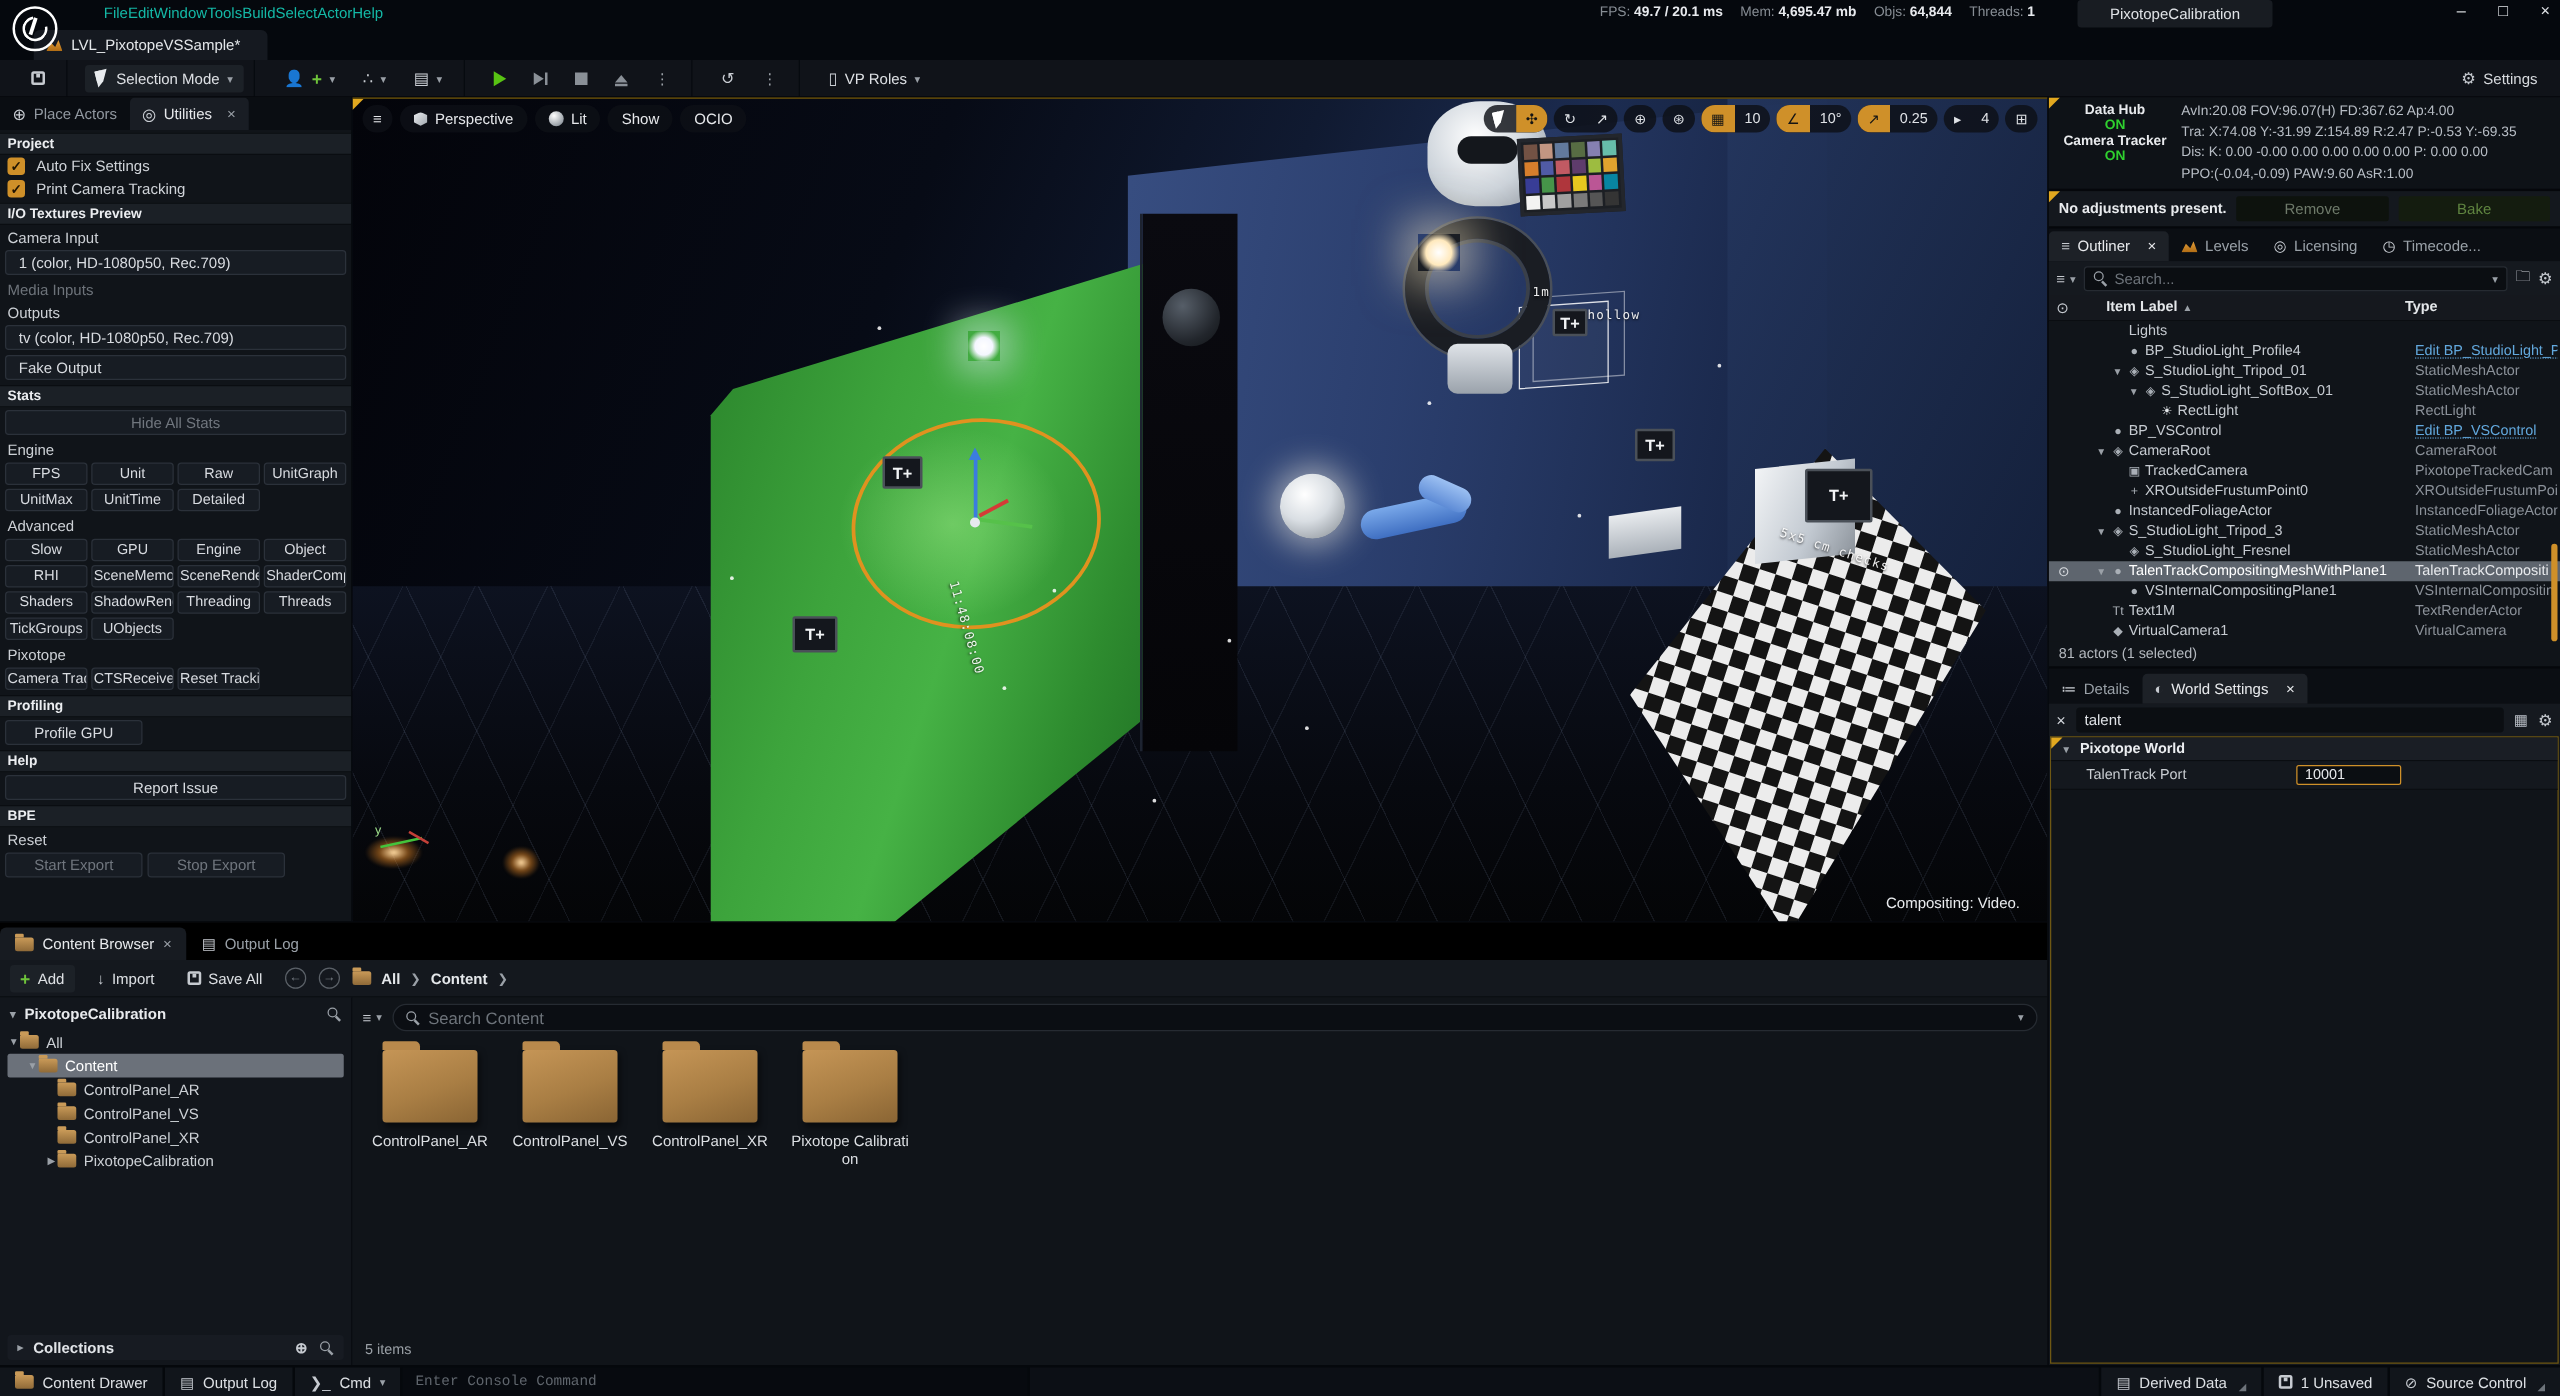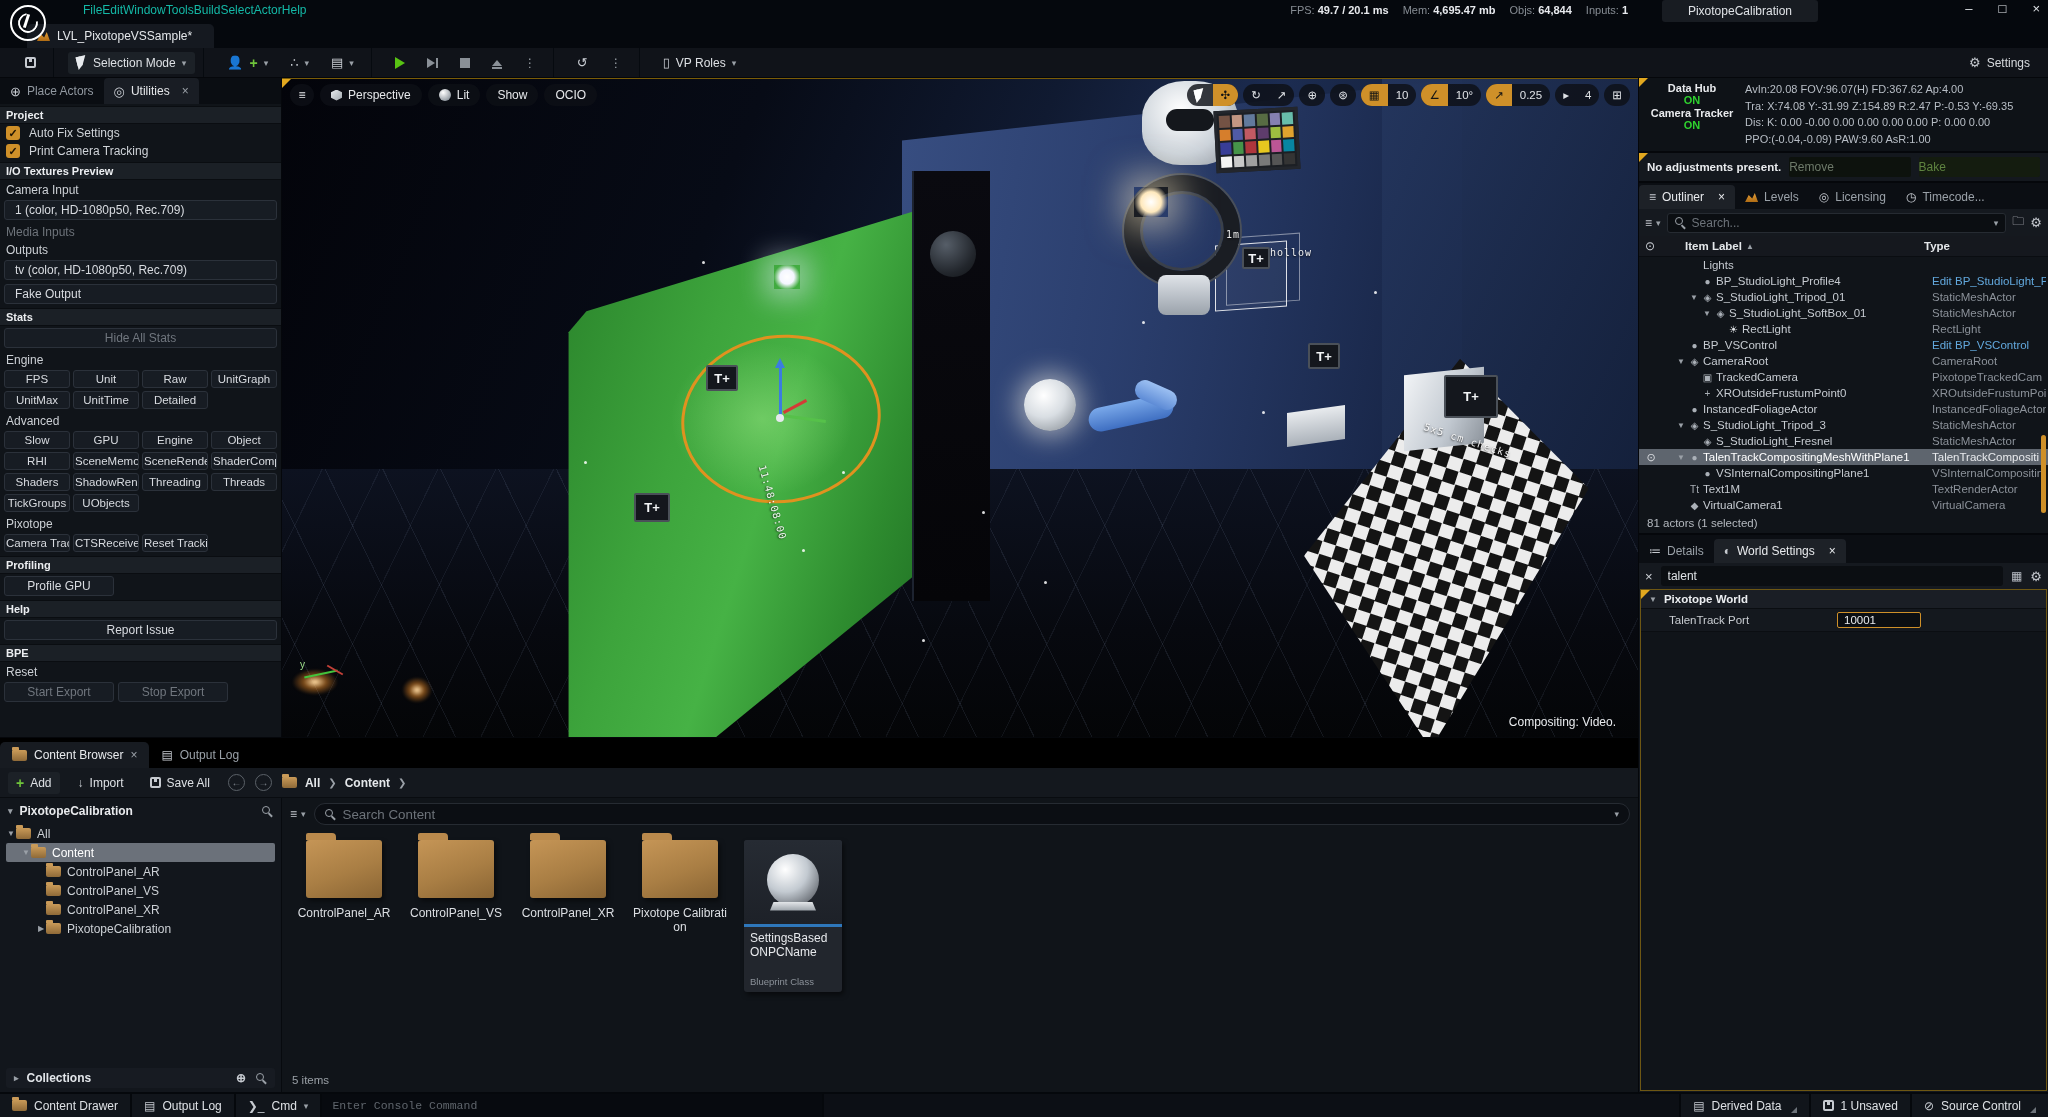--- a/index.html
+++ b/index.html
@@ -128,21 +128,21 @@
 
   
   .right{width:410px;background:#13171d;flex:none;display:flex;flex-direction:column;border-left:1px solid #05070b;overflow:hidden;position:relative}
   .tracker{display:flex;background:#0e1217;border-bottom:2px solid #05070b;padding:3px 0 4px;position:relative}
   .trk-left{width:106px;text-align:center;flex:none;padding-top:1px}
   .trk-left .tl{color:#e8eaed;font-size:11px;font-weight:bold}
   .trk-left .on{color:var(--on_green,#2fd12f);font-weight:bold;font-size:11px;line-height:13px}
   .trk-lines{flex:1;color:#b8bec6;font-size:11px;line-height:16.5px}
   .adjrow{display:flex;align-items:center;gap:8px;background:#14181e;border-bottom:2px solid #05070b;padding:4px 8px;position:relative}
   .adjrow .txt{font-weight:bold;color:#e9ebee;font-size:11.5px;white-space:nowrap}
-  .adjbtn{flex:1;border-radius:2px;padding:3px 0;font-size:12px}
+  .adjbtn{flex:1;text-align:center;border-radius:2px;padding:3px 0;font-size:12px}
   .adjbtn.remove{background:#0d120d;color:#6e7a6a}
   .adjbtn.bake{background:#141c0f;color:#5f8440}
   .otabs{display:flex;height:26px;background:#0b0e13;align-items:flex-end;flex:none}
   .otab{display:flex;align-items:center;gap:6px;padding:0 10px;height:24px;color:#9aa1a8}
   .otab.active{background:#1d2127;color:#e8eaed;border-radius:4px 4px 0 0}
   .osearchrow{display:flex;align-items:center;gap:6px;background:#15191f;padding:3px 6px;flex:none}
   .searchbox{flex:1;display:flex;align-items:center;gap:6px;background:#0b0e12;border:1px solid #262b32;border-radius:3px;height:20px;padding:0 7px;color:#70767d}
   .searchbox input{flex:1;background:transparent;border:none;outline:none;color:#dfe2e6;font-family:inherit;font-size:12px}
   .searchbox input::placeholder{color:#6d737a}
   .loupe{position:relative;width:11px;height:11px;flex:none;color:#9aa0a7}
@@ -246,21 +246,21 @@
         <span>Build</span>
         <span>Select</span>
         <span>Actor</span>
         <span>Help</span>
       </div>
     <div class="perf">
 
     <span><span>FPS:</span><b>49.7 / 20.1 ms</b></span>
         <span><span>Mem:</span><b>4,695.47 mb</b></span>
         <span><span>Objs:</span><b>64,844</b></span>
-        <span><span>Inputs:</span><b>1</b></span>
+        <span><span>Threads:</span><b>1</b></span>
       </div>
     <div class="wintitle">PixotopeCalibration</div>
     <div class="winbtns">
       <span>–</span>
       <span>□</span>
       <span>×</span>
     </div>
   </div>
 
   <div class="tabrow">
@@ -709,29 +709,20 @@
                   <div class="foldertile">
                     <span class="bigfolder"></span>
                     <span class="fname">ControlPanel_XR</span>
                   </div>
 
                   <div class="foldertile">
                     <span class="bigfolder"></span>
                     <span class="fname">Pixotope Calibration</span>
                   </div>
                 </div>
-              <div class="assetcard">
-                <div class="thumb">
-                  <span class="sphere"></span>
-                  <span class="stand"></span>
-                </div>
-                <div class="bluebar"></div>
-                <div class="acname" style="word-break:break-all">SettingsBasedONPCName</div>
-                <div class="actype">Blueprint Class</div>
-              </div>
             </div>
             <div class="items-count">5 items</div>
           </div>
         </div>
       </div>
     </div>
 
     <div class="right">
       <div class="tracker">
         <div class="corner"></div>

